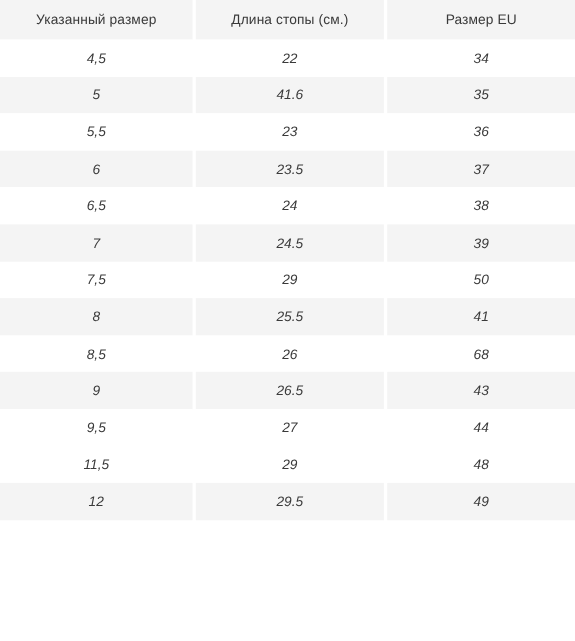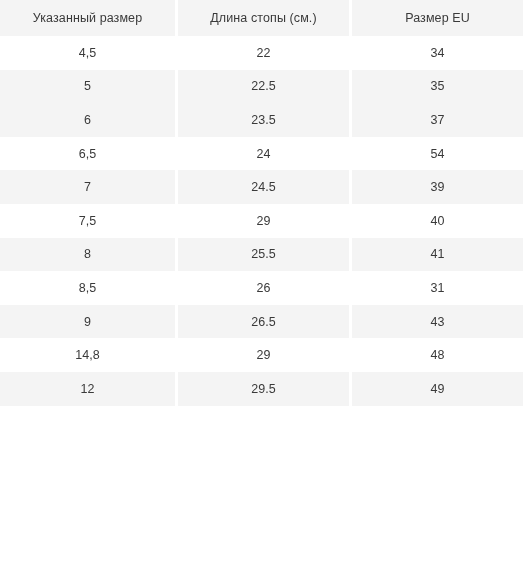--- a/index.html
+++ b/index.html
@@ -45,20 +45,21 @@
     font-size: 12.5px;
     color: #3a3a3a;
     letter-spacing: 0.1px;
   }
 
   .size-table td {
     height: 33.6px;
     font-size: 12.5px;
     color: #3a3a3a;
     background: #ffffff;
+    font-style: italic;
   }
 
   .size-table tbody tr.alt td {
     background: #f4f4f4;
   }
 </style>
 </head>
 <body>
 
 <table class="size-table">
@@ -75,60 +76,70 @@
     </tr>
   </thead>
   <tbody id="table-body">
       <tr>
         <td>4,5</td>
         <td>22</td>
         <td>34</td>
       </tr>
       <tr class="alt">
         <td>5</td>
-        <td>22.5</td>
+        <td>41.6</td>
         <td>35</td>
+      </tr>
+      <tr>
+        <td>5,5</td>
+        <td>23</td>
+        <td>36</td>
       </tr>
       <tr class="alt">
         <td>6</td>
         <td>23.5</td>
         <td>37</td>
       </tr>
       <tr>
         <td>6,5</td>
         <td>24</td>
-        <td>54</td>
+        <td>38</td>
       </tr>
       <tr class="alt">
         <td>7</td>
         <td>24.5</td>
         <td>39</td>
       </tr>
       <tr>
         <td>7,5</td>
         <td>29</td>
-        <td>40</td>
+        <td>50</td>
       </tr>
       <tr class="alt">
         <td>8</td>
         <td>25.5</td>
         <td>41</td>
       </tr>
       <tr>
         <td>8,5</td>
         <td>26</td>
-        <td>31</td>
+        <td>68</td>
       </tr>
       <tr class="alt">
         <td>9</td>
         <td>26.5</td>
         <td>43</td>
       </tr>
       <tr>
-        <td>14,8</td>
+        <td>9,5</td>
+        <td>27</td>
+        <td>44</td>
+      </tr>
+      <tr>
+        <td>11,5</td>
         <td>29</td>
         <td>48</td>
       </tr>
       <tr class="alt">
         <td>12</td>
         <td>29.5</td>
         <td>49</td>
       </tr>
     </tbody>
 </table>

